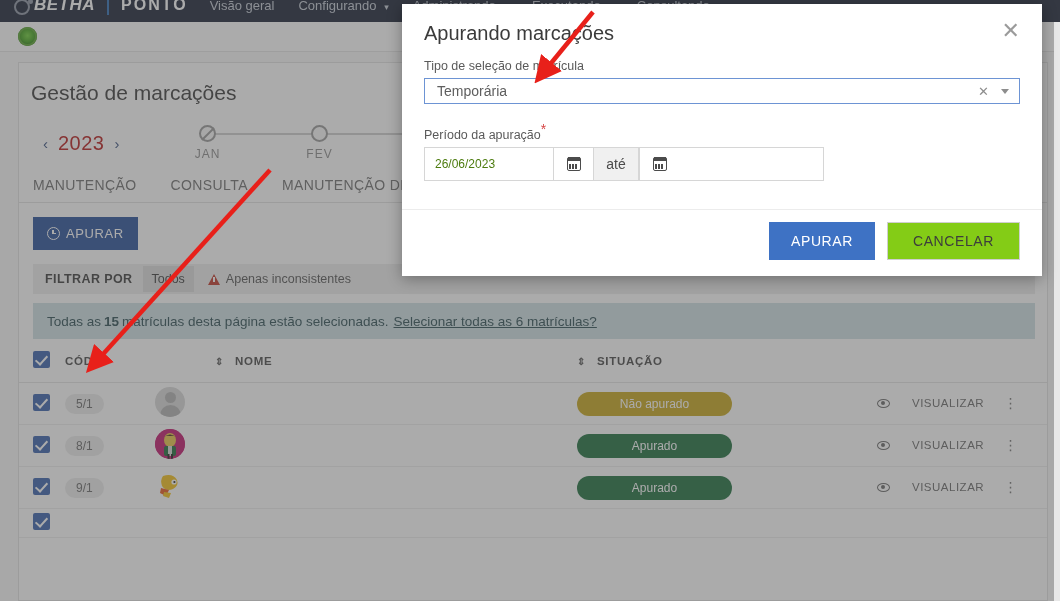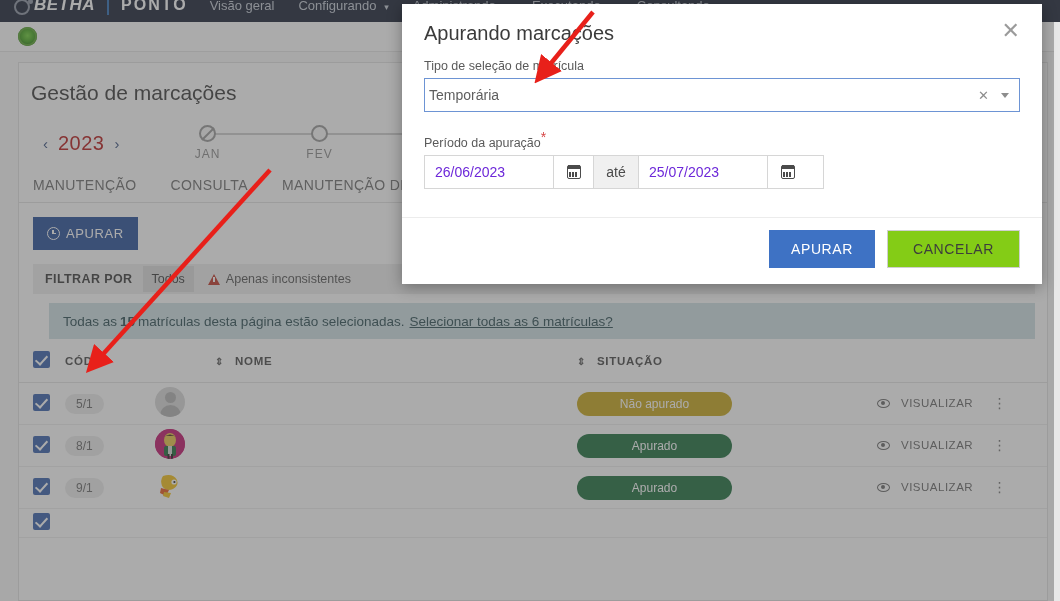--- a/index.html
+++ b/index.html
@@ -242,21 +242,21 @@
   .warn-ico::after {
     content: "";
     position: absolute;
     left: -1px; top: 3px;
     width: 2px; height: 5px;
     background: #fff;
   }
 
   
   .selbanner {
-    margin: 9px 12px 0 30px;
+    margin: 9px 12px 0 14px;
     background: #cfe0e4;
     height: 36px;
     display: flex; align-items: center;
     padding-left: 14px;
     font-size: 13.5px;
     color: #2f4f55;
   }
   .selbanner b { font-weight: bold; margin: 0 3px; }
   .selbanner a {
     color: #2f4f55; text-decoration: underline;
@@ -336,21 +336,21 @@
     border-radius: 13px;
     color: #fff;
     font-size: 12px;
     text-align: center;
     padding: 5px 0;
     width: 155px;
   }
   .badge.warn   { background: #c8a81e; }
   .badge.ok     { background: #1f6f3f; }
   .act {
-    display: inline-flex; align-items: center; gap: 11px;
+    display: inline-flex; align-items: center; gap: 22px;
     color: #6a6a6a; font-size: 11.5px; letter-spacing: .5px;
   }
   .eye {
     width: 13px; height: 9px;
     border: 1.4px solid #6a6a6a;
     border-radius: 50% 50%;
     display: inline-block; position: relative;
   }
   .eye::after {
     content: ""; position: absolute;
@@ -393,24 +393,24 @@
     font-weight: 300;
   }
   .modal-body { padding: 8px 22px 10px 22px; }
   .fld-label {
     font-size: 12.5px; color: #5a5a5a;
     margin-bottom: 5px; display: block;
   }
   .req { color: #d64545; font-size: 14px; vertical-align: super; }
   .select-box {
     border: 1px solid #6d94d4;
-    height: 34px;
+    height: 26px;
     display: flex; align-items: center;
     justify-content: space-between;
-    padding: 0 10px 0 4px;
+    padding: 0 10px 0 12px;
     font-size: 14px; color: #5e5e5e;
     background: #fff;
     margin-bottom: 17px;
   }
   .select-tools { display: flex; align-items: center; gap: 12px; color: #8d8d8d; font-size: 13px; }
   .caret-down {
     width: 0; height: 0;
     border-left: 4.5px solid transparent;
     border-right: 4.5px solid transparent;
     border-top: 5px solid #8d8d8d;
@@ -419,21 +419,21 @@
   .daterange {
     display: flex; align-items: stretch;
     border: 1px solid #d6d6d6;
     width: 400px; height: 34px;
     background: #fff;
   }
   .dr-input {
     width: 128px;
     display: flex; align-items: center;
     padding-left: 10px;
-    font-size: 14px; color: #6d28d9;
+    font-size: 12px; color: #4d7c0f;
   }
   .dr-btn {
     width: 40px;
     display: flex; align-items: center; justify-content: center;
     border-left: 1px solid #d6d6d6;
     cursor: pointer;
   }
   .dr-mid {
     width: 46px;
     display: flex; align-items: center; justify-content: center;
@@ -744,21 +744,20 @@
       <label class="fld-label">
         <span>Período da apuração</span><span class="req">*</span>
       </label>
 
       <div class="daterange">
         <div class="dr-input">26/06/2023</div>
         <div class="dr-btn">
           <span class="cal-ico"></span>
         </div>
         <div class="dr-mid">até</div>
-        <div class="dr-input">25/07/2023</div>
         <div class="dr-btn">
           <span class="cal-ico"></span>
         </div>
       </div>
     </div>
 
     <div class="modal-foot">
       <button class="btn-primary">APURAR</button>
       <button class="btn-ghost">CANCELAR</button>
     </div>

